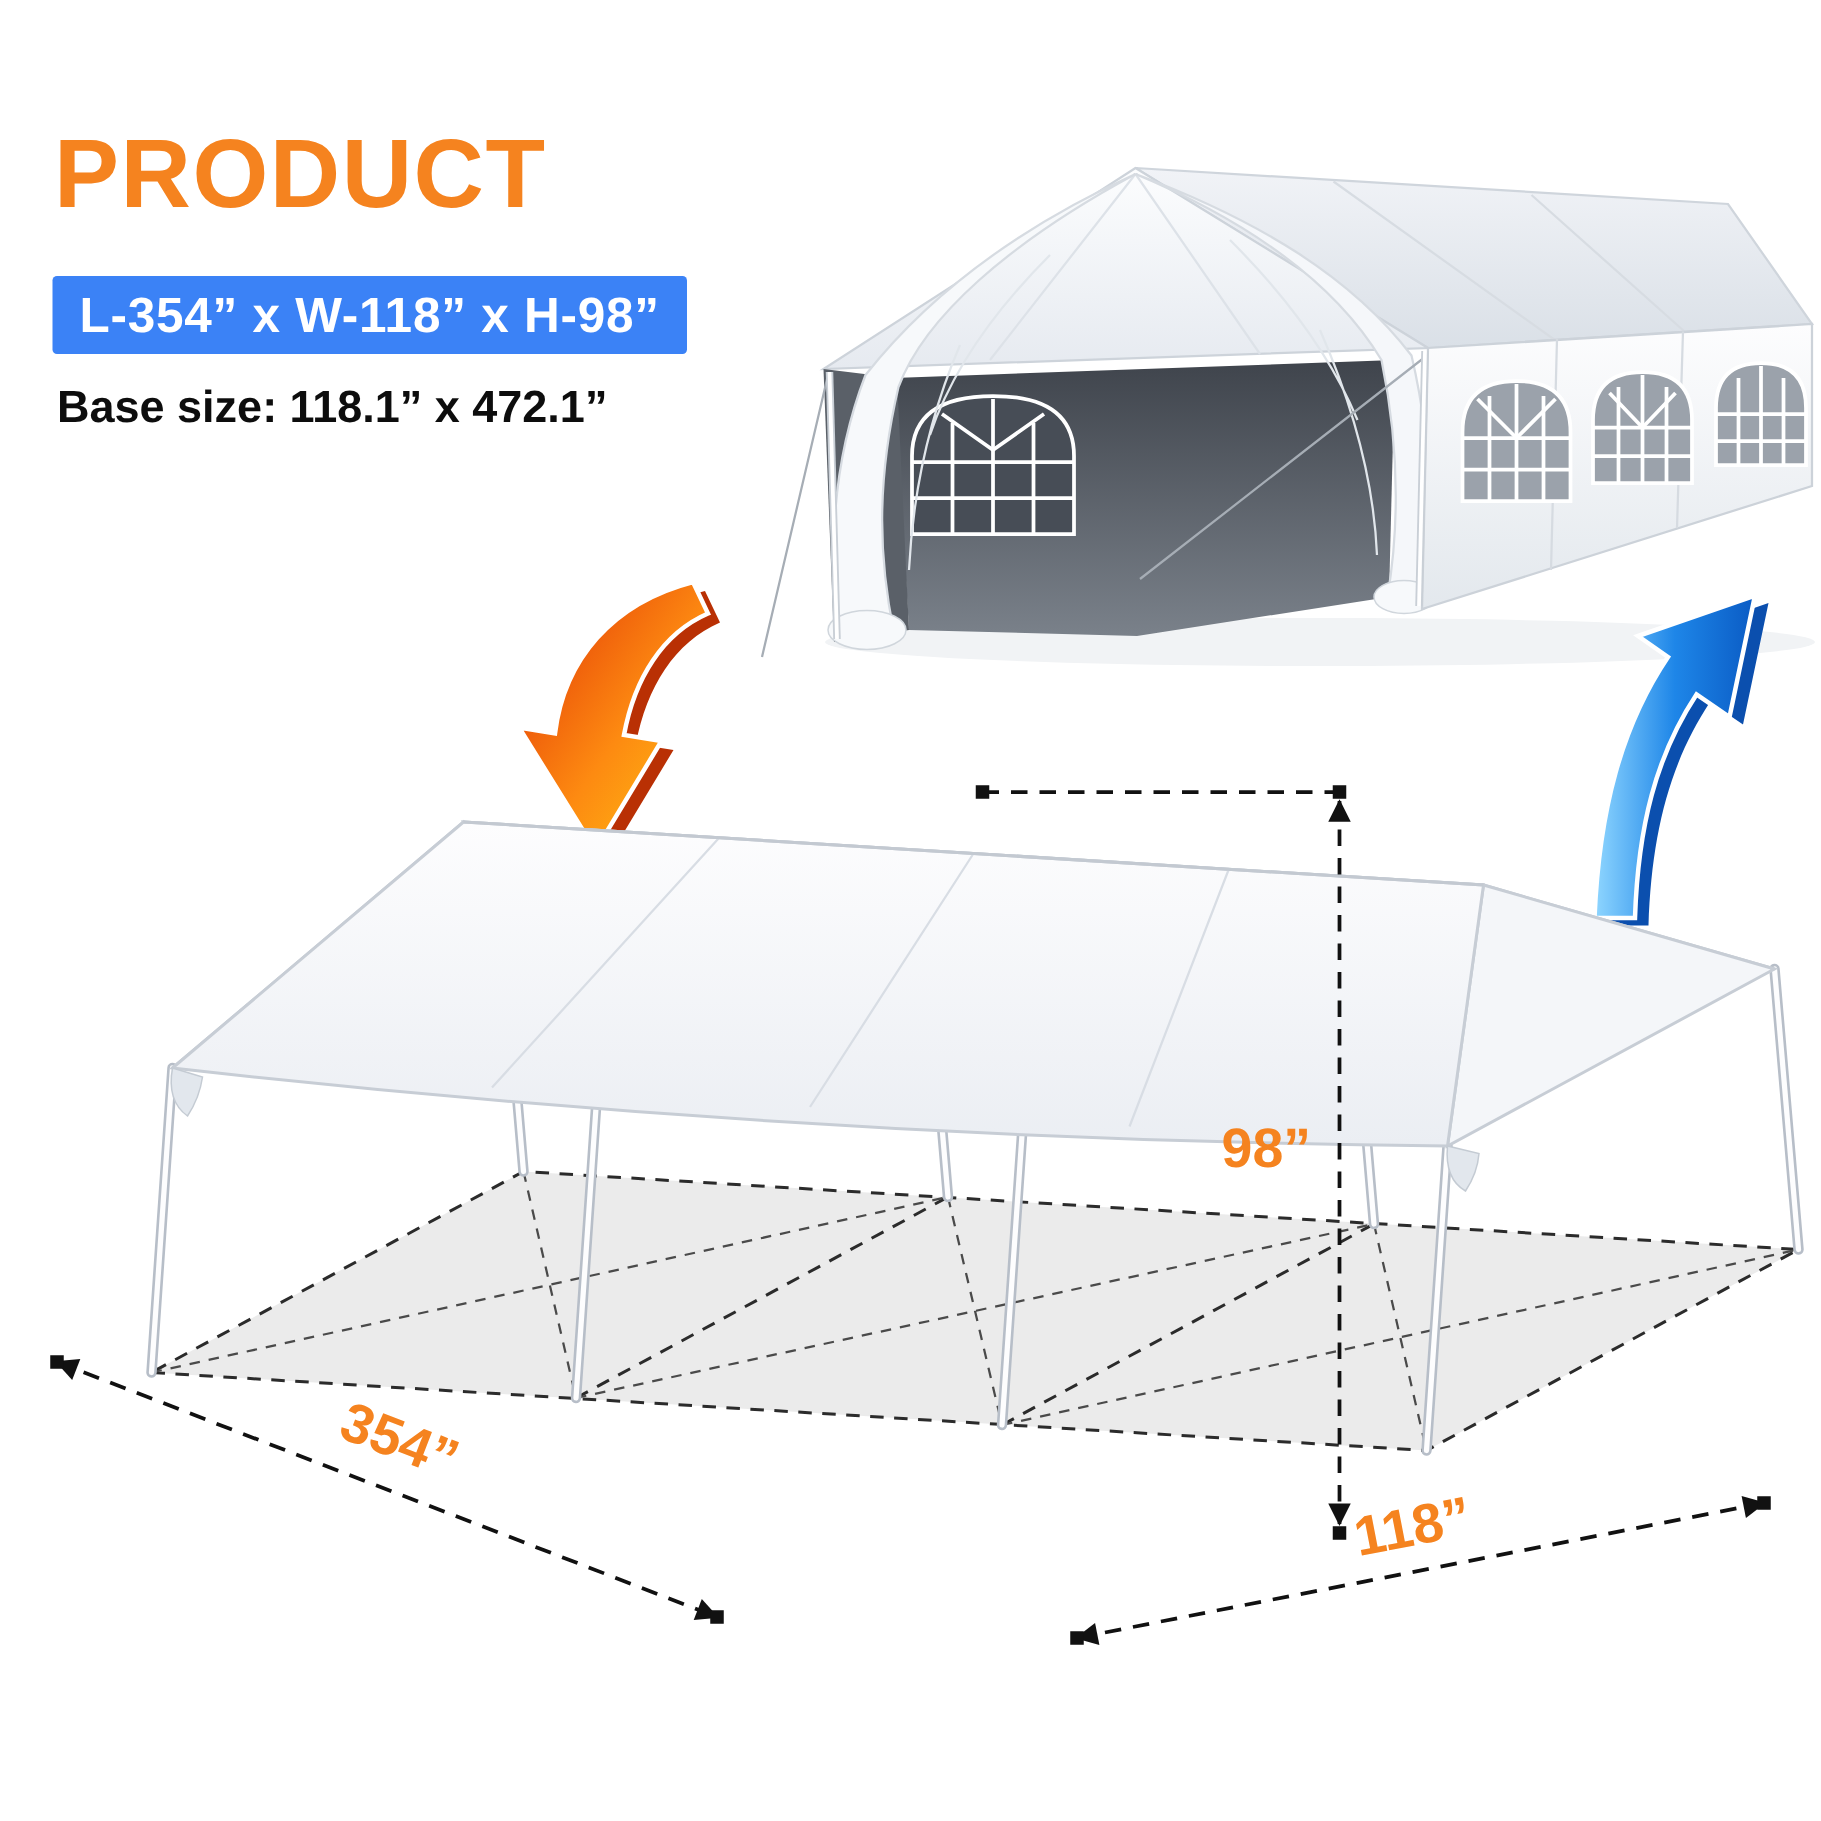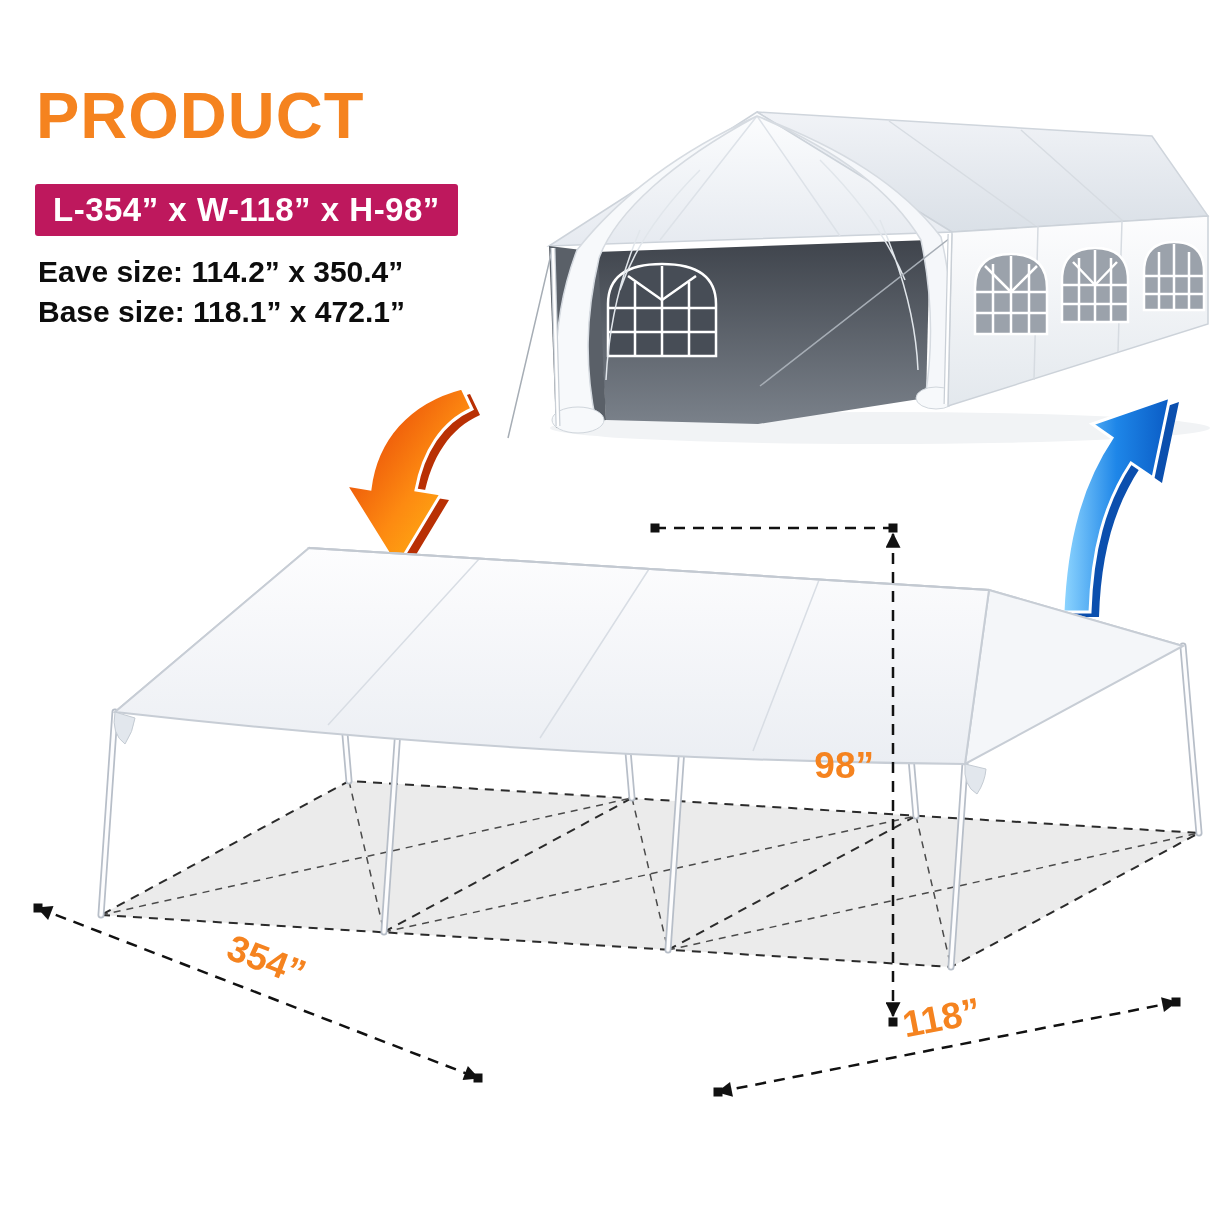--- a/index.html
+++ b/index.html
@@ -1,21 +1,21 @@
 <!DOCTYPE html>
 <html><head>
 <meta charset="utf-8">
 <style>
   html,body{margin:0;padding:0;background:#fff;}
   .page{position:relative;width:1214px;height:1214px;background:#fff;overflow:hidden;
         font-family:"Liberation Sans",sans-serif;}
   .art{position:absolute;left:0;top:0;}
   .title{position:absolute;left:36px;top:42px;color:#f5831f;font-weight:bold;
          font-size:65px;line-height:1.02;letter-spacing:1px;margin-top:41px;}
-  .banner{position:absolute;left:35px;top:184px;background:#be185d;color:#fff;
+  .banner{position:absolute;left:35px;top:184px;background:#3b82f6;color:#fff;
           font-weight:bold;font-size:33px;padding:7px 18px;border-radius:3px;letter-spacing:.5px;}
   .sizes{position:absolute;left:38px;top:252px;color:#0d0d0d;font-weight:bold;
          font-size:30px;line-height:1.34;}
   svg text{font-family:"Liberation Sans",sans-serif;}
   .dim-label{font-weight:bold;font-size:37px;fill:#f5831f;}
 </style>
 </head>
 <body>
 
 <div class="page">
@@ -194,17 +194,16 @@
     </g>
   </svg>
 
   <div class="title">
     <div>PRODUCT</div>
   </div>
 
   <div class="banner">L-354” x W-118” x H-98”</div>
 
   <div class="sizes">
-    <div>Eave size: 114.2” x 350.4”</div>
     <div>Base size: 118.1” x 472.1”</div>
   </div>
 
 </div>
 
 </body></html>

